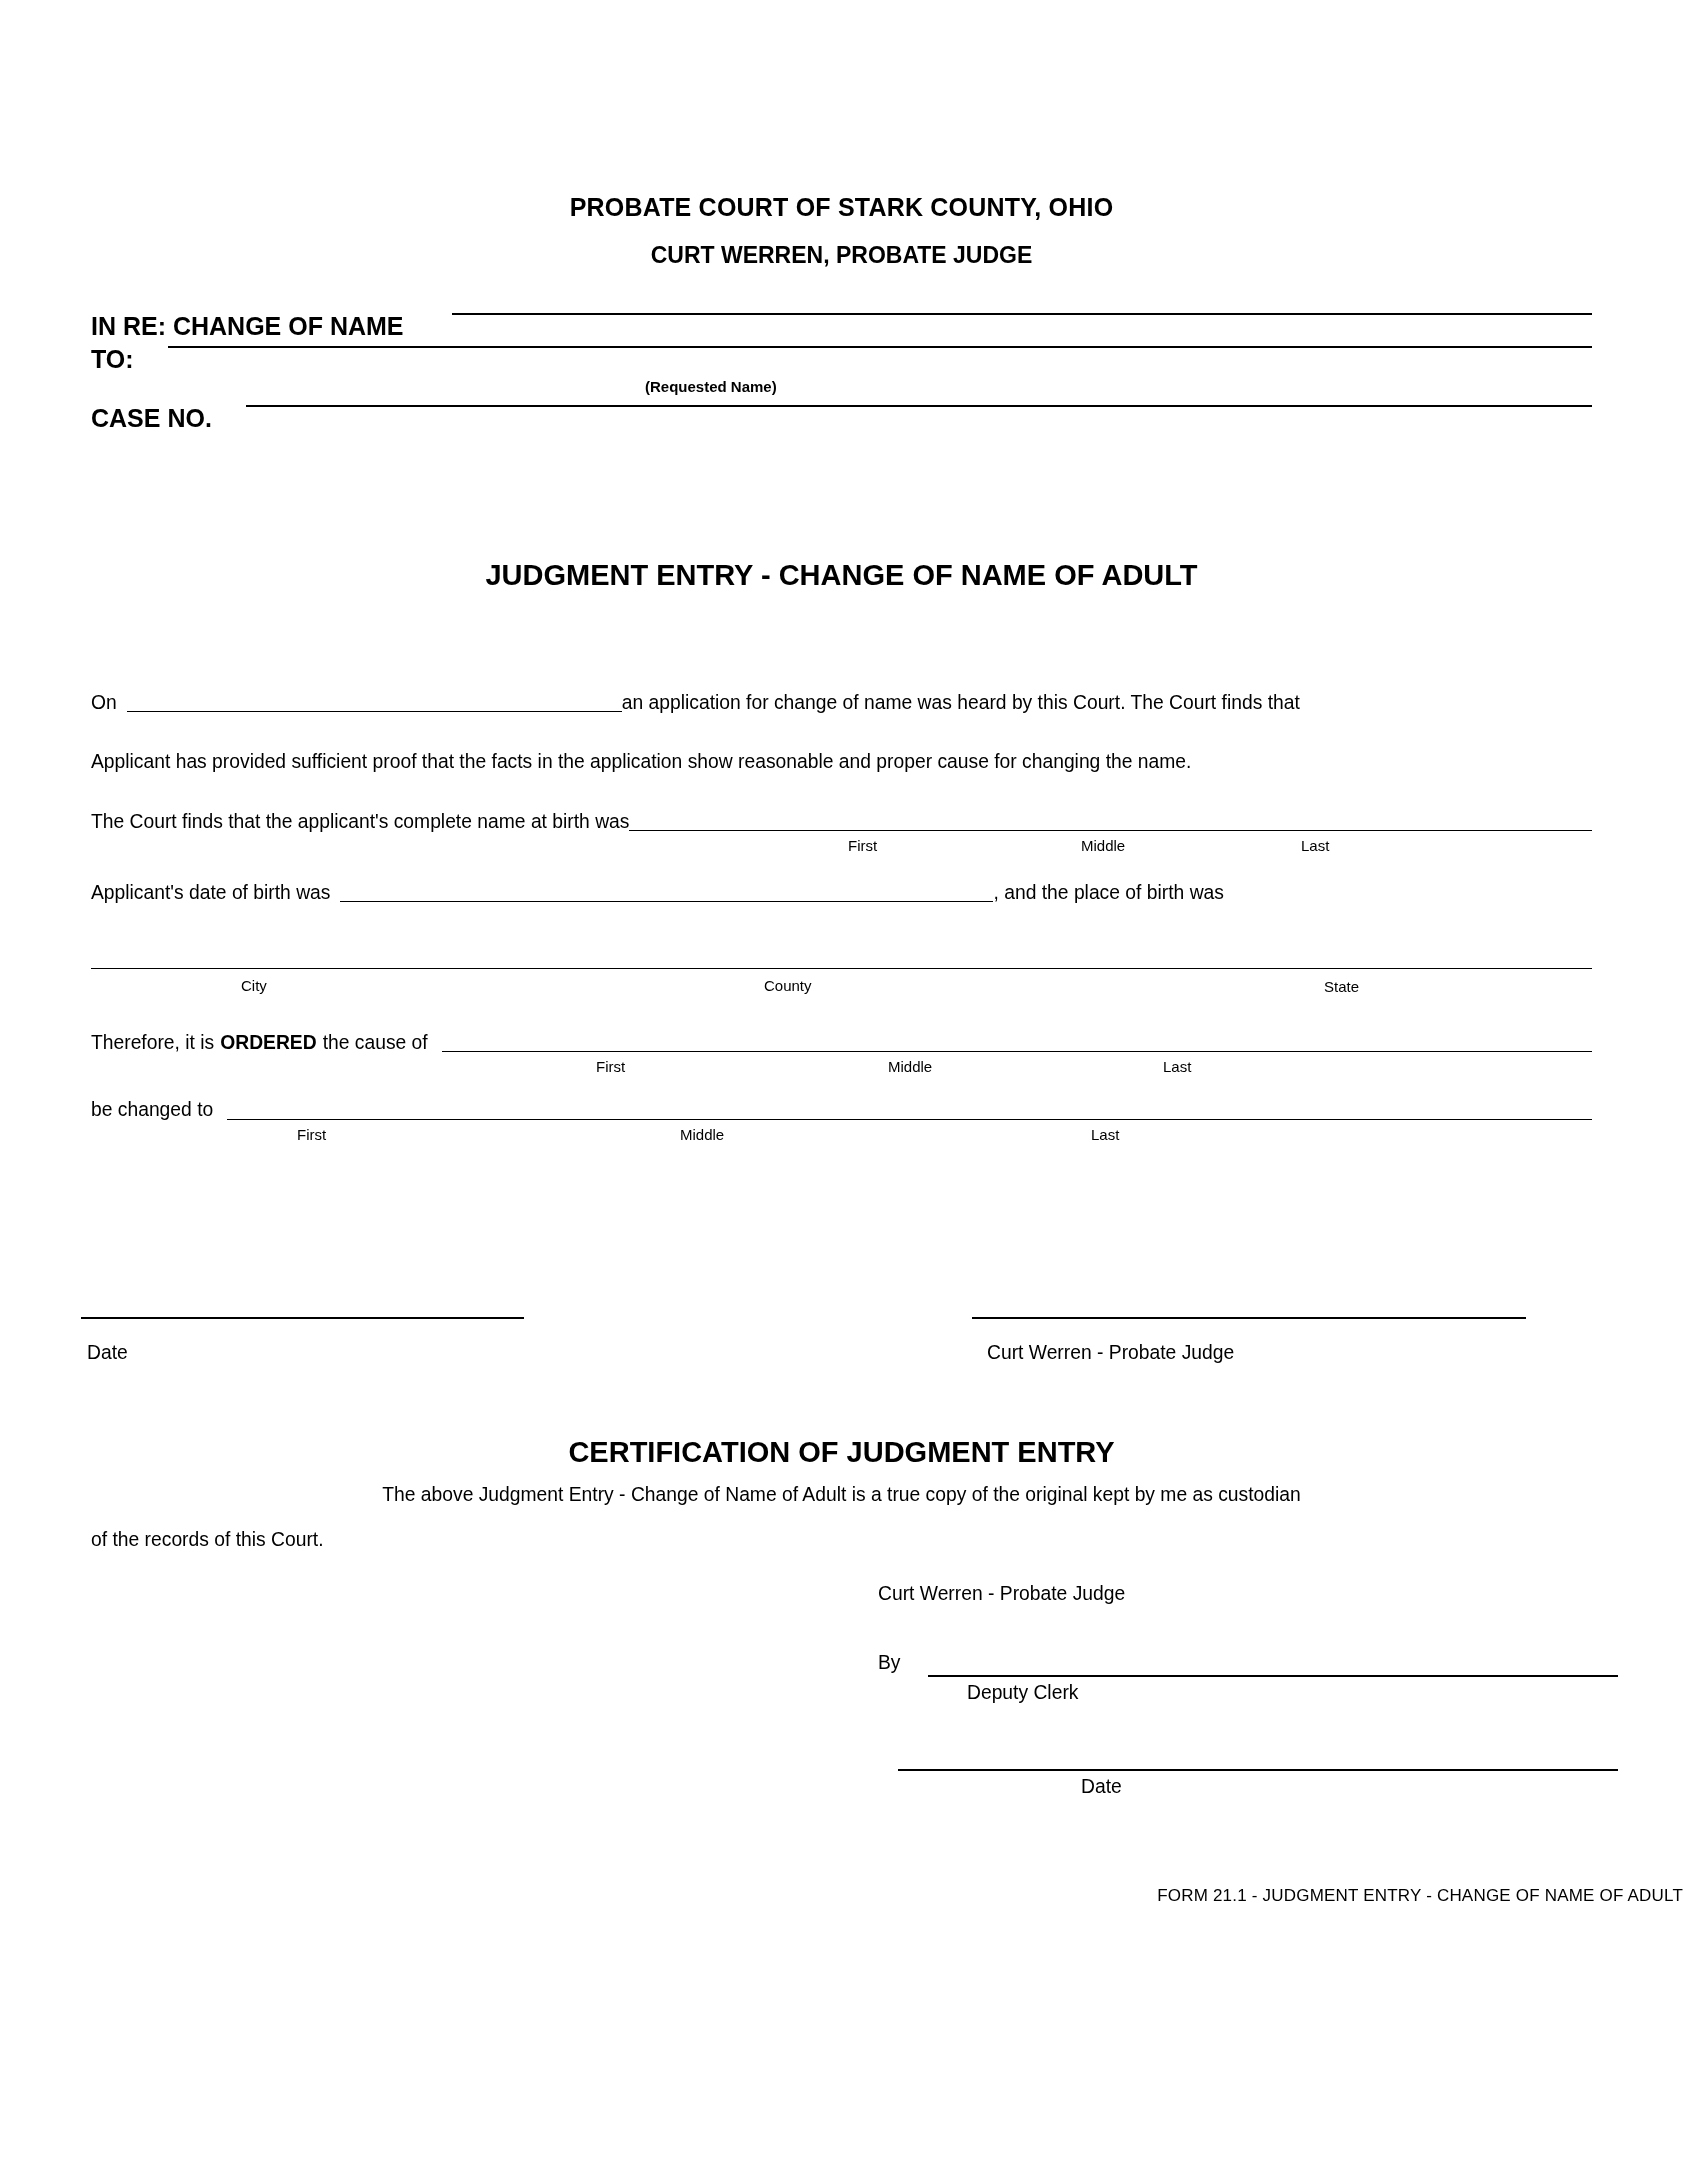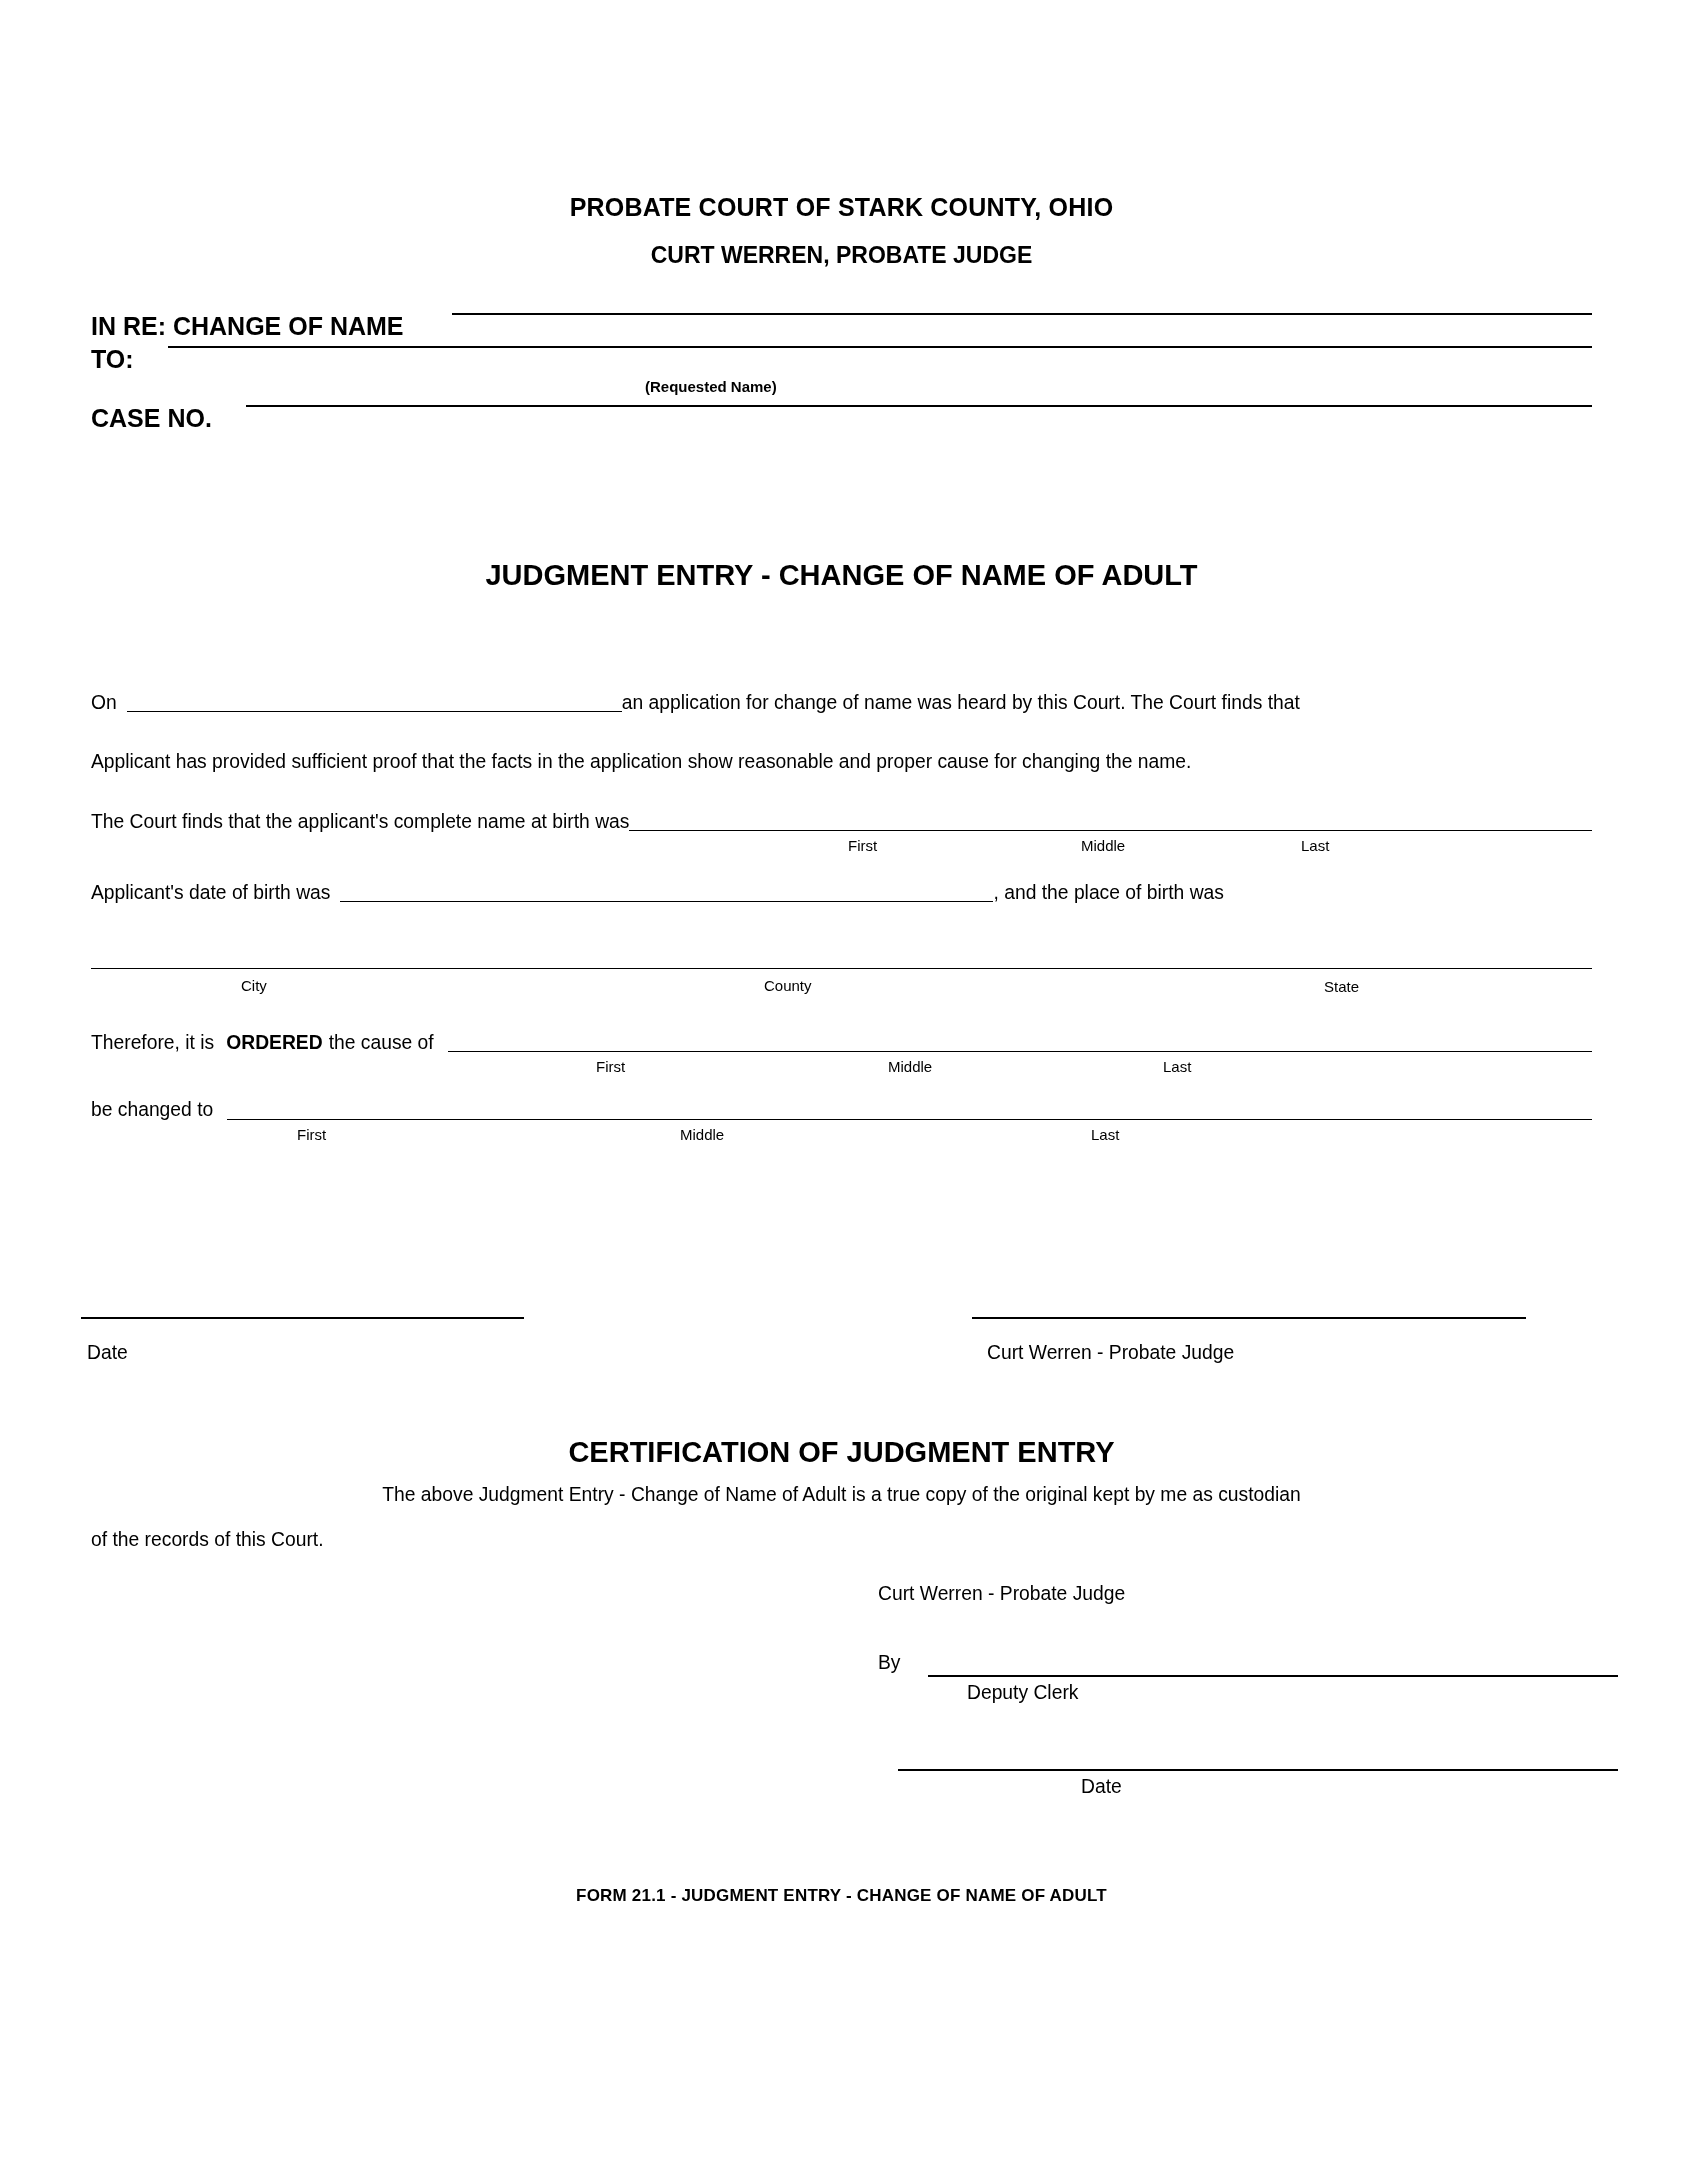--- a/index.html
+++ b/index.html
@@ -77,23 +77,23 @@
     border-bottom: 1.6px solid #000;
     height: 1px;
   }
   .nowrap { white-space: nowrap; }
 
   .footer-form {
     position: absolute;
     left: 0;
     right: 0;
     top: 1886px;
-    text-align: center;
+    text-align: right;
     font-size: 17px;
-    font-weight: bold;
+    font-weight: normal;
     letter-spacing: 0.2px;
   }
 </style>
 </head>
 <body>
 
 <div class="page">
 
   <div style="position:absolute; left:0; right:0; top:193px;">
     <div class="title-main">PROBATE COURT OF STARK COUNTY, OHIO</div>
@@ -153,21 +153,21 @@
 
     <div class="ul" style="width:100%; margin-top:65px;"></div>
     <div style="position:relative; height:34px;">
       <span class="small-cap" style="position:absolute; left:150px; top:8px;">City</span>
       <span class="small-cap" style="position:absolute; left:673px; top:8px;">County</span>
       <span class="tiny-cap" style="position:absolute; left:1233px; top:9px; font-weight:normal; font-size:15px;">State</span>
     </div>
 
     <div class="line-flex body-text" style="margin-top:30px;">
       <span class="nowrap">Therefore, it is</span>
-      <span class="nowrap bold" style="margin-left:12px;text-align:right;">ORDERED</span>
+      <span class="nowrap bold" style="margin-left:6px;text-align:right;">ORDERED</span>
       <span class="nowrap" style="margin-left:6px;">the cause of</span>
       <span class="ul" style="flex:1 1 auto; margin-left:14px;"></span>
     </div>
     <div style="position:relative; height:32px;">
       <span class="small-cap" style="position:absolute; left:505px; top:6px;">First</span>
       <span class="small-cap" style="position:absolute; left:797px; top:6px;">Middle</span>
       <span class="small-cap" style="position:absolute; left:1072px; top:6px;">Last</span>
     </div>
 
     <div class="line-flex body-text" style="margin-top:16px;">

